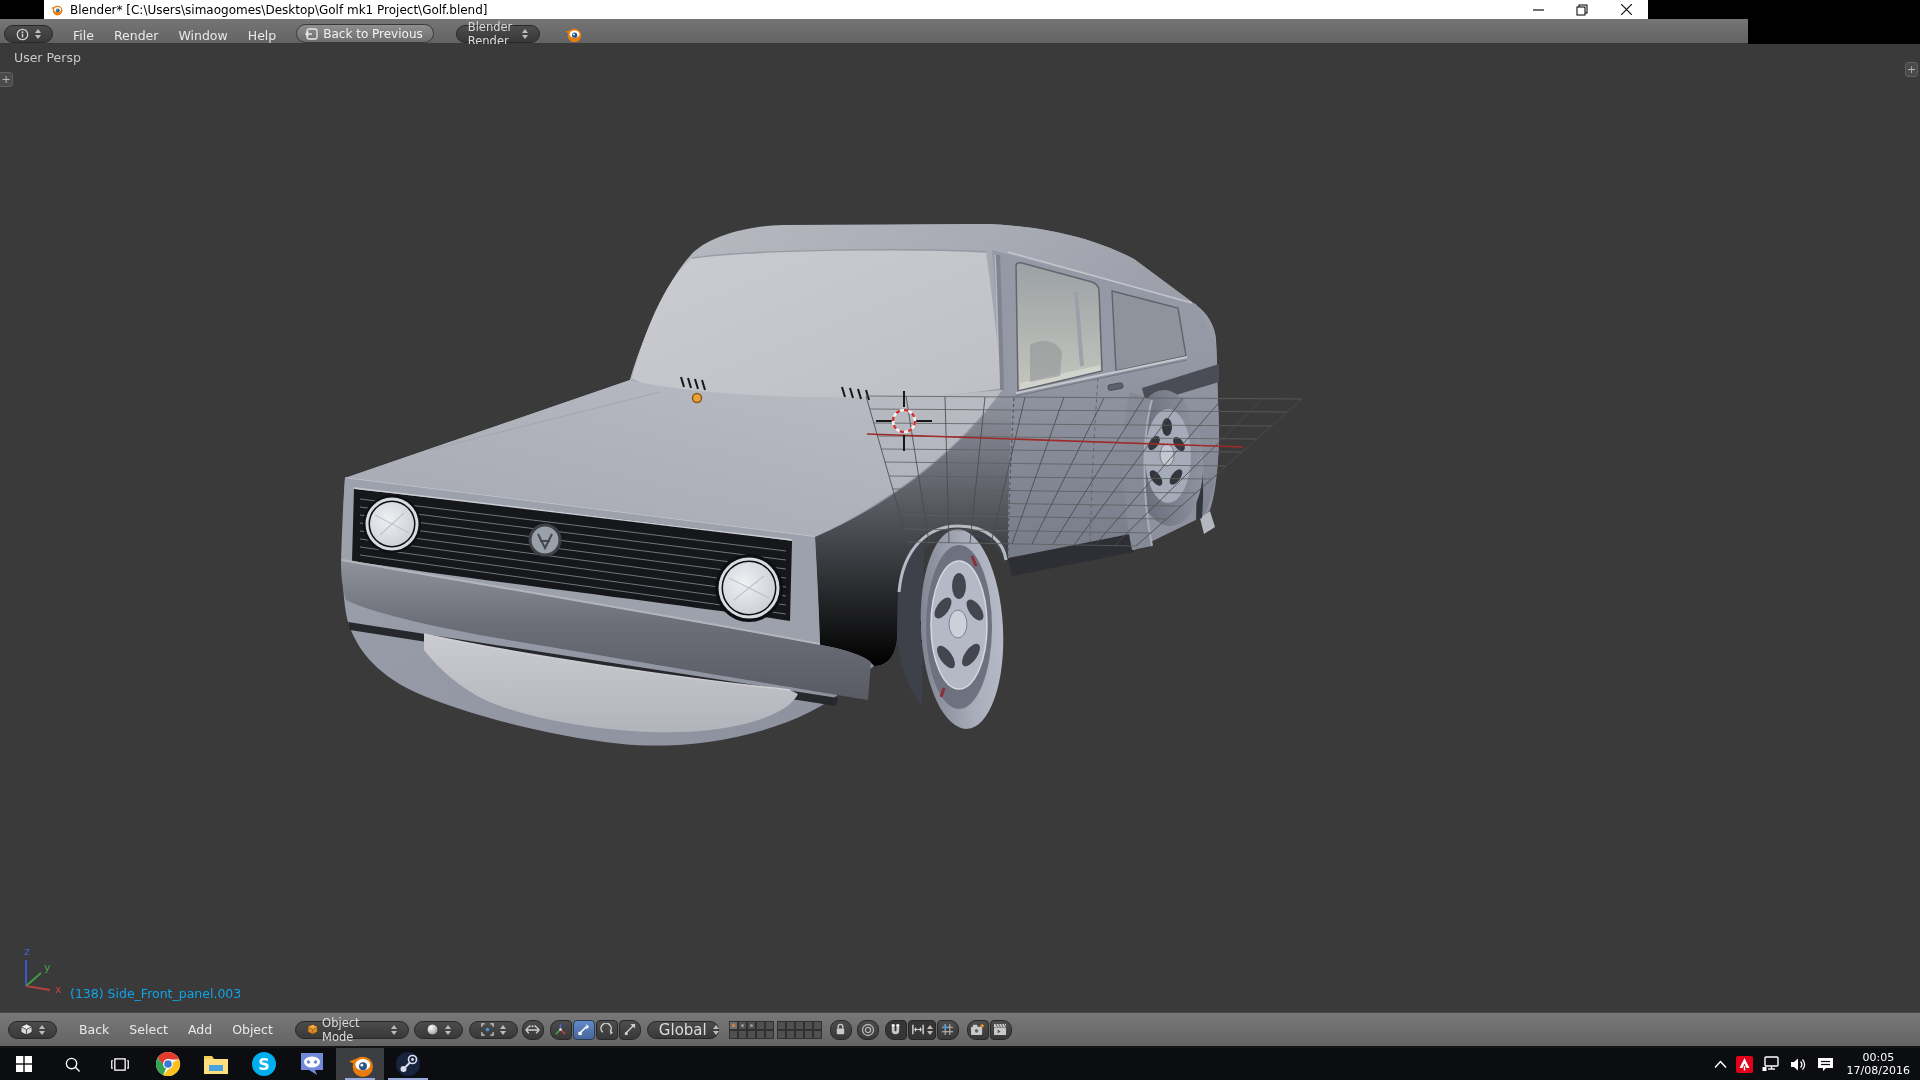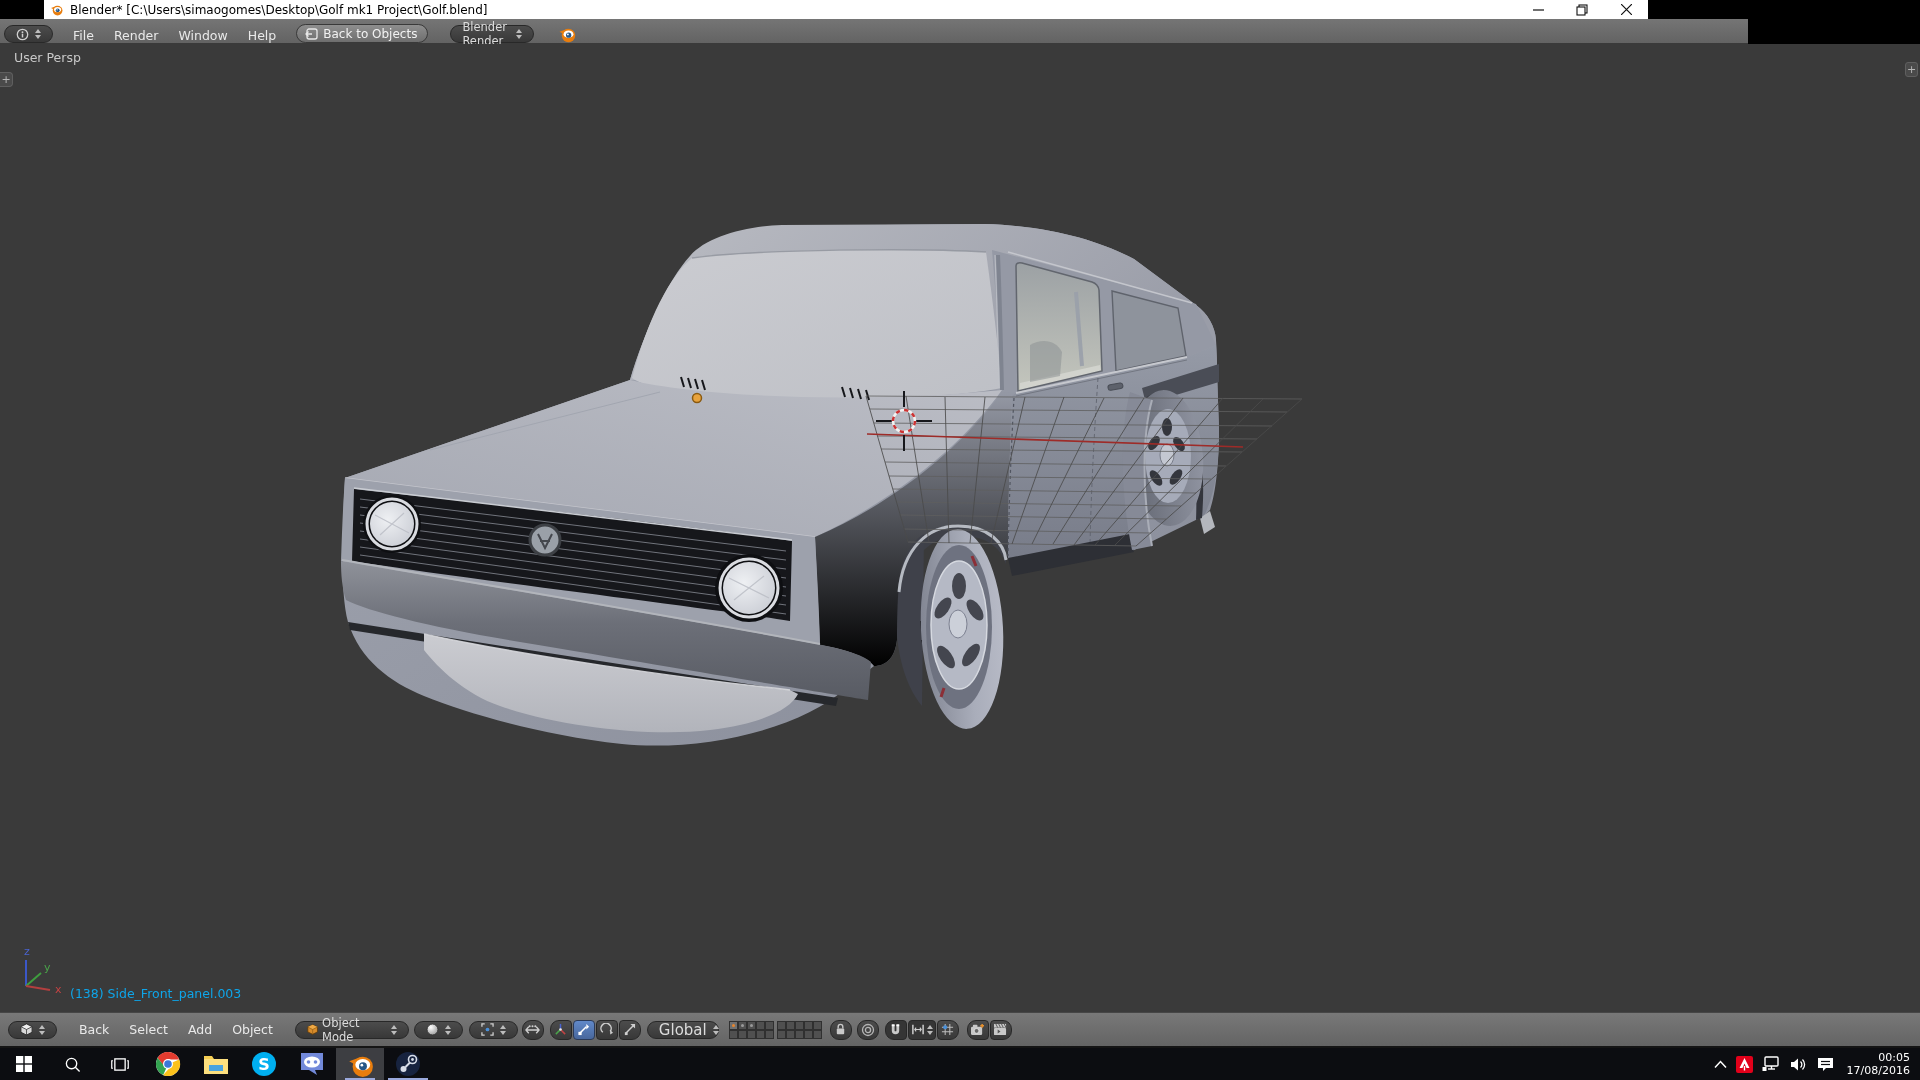--- a/index.html
+++ b/index.html
@@ -60,21 +60,21 @@
   .iconbtn.pressed { background:#353535; }
   .btngroup { display:inline-flex; gap:1px; }
 
   
   .taskbar { position:absolute; top:1048px; left:0; width:1920px; height:32px; background:#0c0d11;
              display:flex; align-items:stretch; }
   .tslot { width:48px; height:32px; display:flex; align-items:center; justify-content:center; position:relative; }
   .tslot.active { background:#3d3e42; }
   .underline { position:absolute; bottom:0; left:11px; width:26px; height:2.5px; background:#9aa9dc; }
   .tray { position:absolute; right:0; top:0; height:32px; display:flex; align-items:center; gap:9px; padding-right:10px; }
-  .clock { color:#fff; font-size:11px; text-align:right; line-height:13px; margin-left:4px; }
+  .clock { color:#fff; font-size:11px; text-align:center; line-height:13px; margin-left:4px; }
 </style>
 </head>
 <body>
 
 <svg width="0" height="0" style="position:absolute">
   <defs>
     <symbol id="blogo" viewBox="0 0 24 24">
       <path d="M2,9 L13,5 L9,13 Z" fill="#e87d0d"></path>
       <circle cx="14" cy="14" r="9" fill="#e87d0d"></circle>
       <ellipse cx="14" cy="12.2" rx="6.6" ry="5" fill="#ffffff"></ellipse>
@@ -125,21 +125,21 @@
     </div>
     <span class="menu-item" style="margin-left:10px">File</span>
     <span class="menu-item">Render</span>
     <span class="menu-item">Window</span>
     <span class="menu-item">Help</span>
     <div class="backbtn">
       <svg width="15" height="12" viewBox="0 0 15 12">
         <rect x="4" y="1" width="10" height="10" rx="2" fill="none" stroke="#e8e8e8" stroke-width="1.3"></rect>
         <path d="M9,6 L3,6 M5.5,3.5 L3,6 L5.5,8.5" stroke="#e8e8e8" stroke-width="1.3" fill="none"></path>
       </svg>
-      <span>Back to Objects</span>
+      <span>Back to Previous</span>
     </div>
     <div class="dbtn enginesel">
       <span style="font-size:11.5px">Blender Render</span>
       <span class="updown">
           <i class="u"></i>
           <i class="d"></i>
         </span>
     </div>
     <svg width="18" height="18" viewBox="0 0 24 24" style="margin-left:24px">
         <use href="#blogo"></use>

